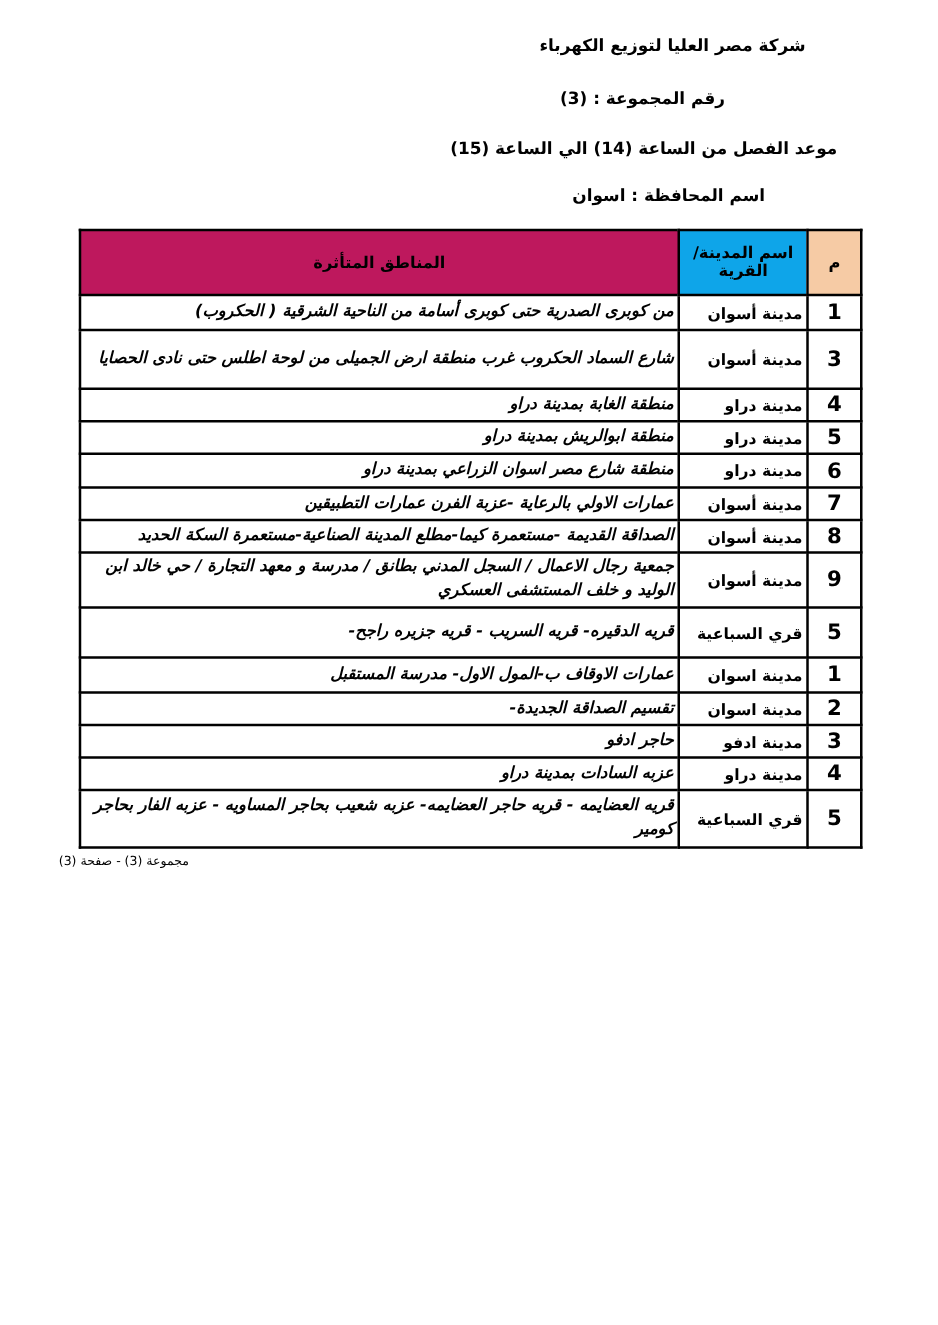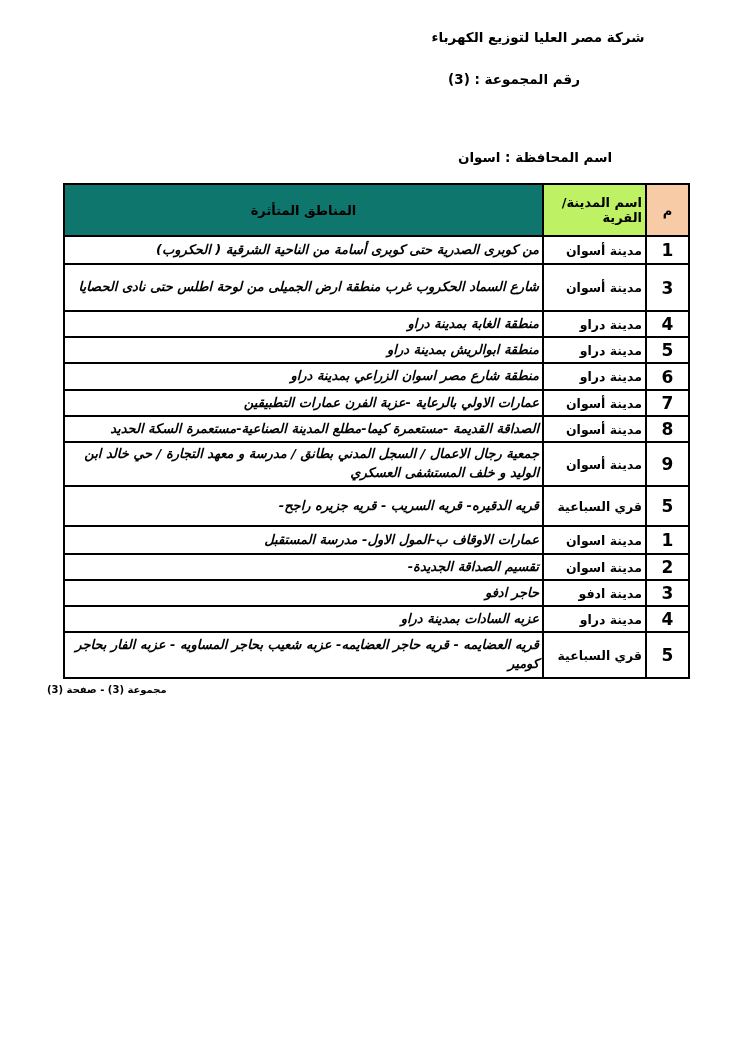--- a/index.html
+++ b/index.html
@@ -80,46 +80,47 @@
     padding: 2px 4px;
     font-style: italic;
   }
 
   
   .footer {
     position: absolute;
     top: 684px;
     left: 47px;
     font-size: 10px;
-    font-weight: 700;
+    font-weight: 400;
     direction: rtl;
     unicode-bidi: plaintext;
     white-space: nowrap;
   }
 </style>
 </head>
 <body>
 
 <div class="page">
 
   <div class="hline hline1">شركة مصر العليا لتوزيع الكهرباء</div>
   <div class="hline hline2">رقم المجموعة : (3)</div>
+  <div class="hline hline3">موعد الفصل من الساعة (14) الي الساعة (15)</div>
   <div class="hline hline4">اسم المحافظة : اسوان</div>
 
   <table class="schedule">
     <colgroup>
       <col style="width:43px">
       <col style="width:103px">
       <col style="width:479px">
     </colgroup>
     <thead>
       <tr>
         <th class="h-num" style="background: rgb(246, 203, 165);">م</th>
-        <th class="h-city" style="background: #bef264;">اسم المدينة/ القرية</th>
-        <th class="h-areas" style="background: #0f766e;">المناطق المتأثرة</th>
+        <th class="h-city" style="background: #0ea5e9; text-align: center;">اسم المدينة/ القرية</th>
+        <th class="h-areas" style="background: #be185d;">المناطق المتأثرة</th>
       </tr>
     </thead>
     <tbody>
     <tr>
       <td class="c-num">1</td>
       <td class="c-city">مدينة أسوان</td>
       <td class="c-areas">من كوبرى الصدرية حتى كوبرى أسامة من الناحية الشرقية ( الحكروب)</td>
     </tr>
 
     <tr>

